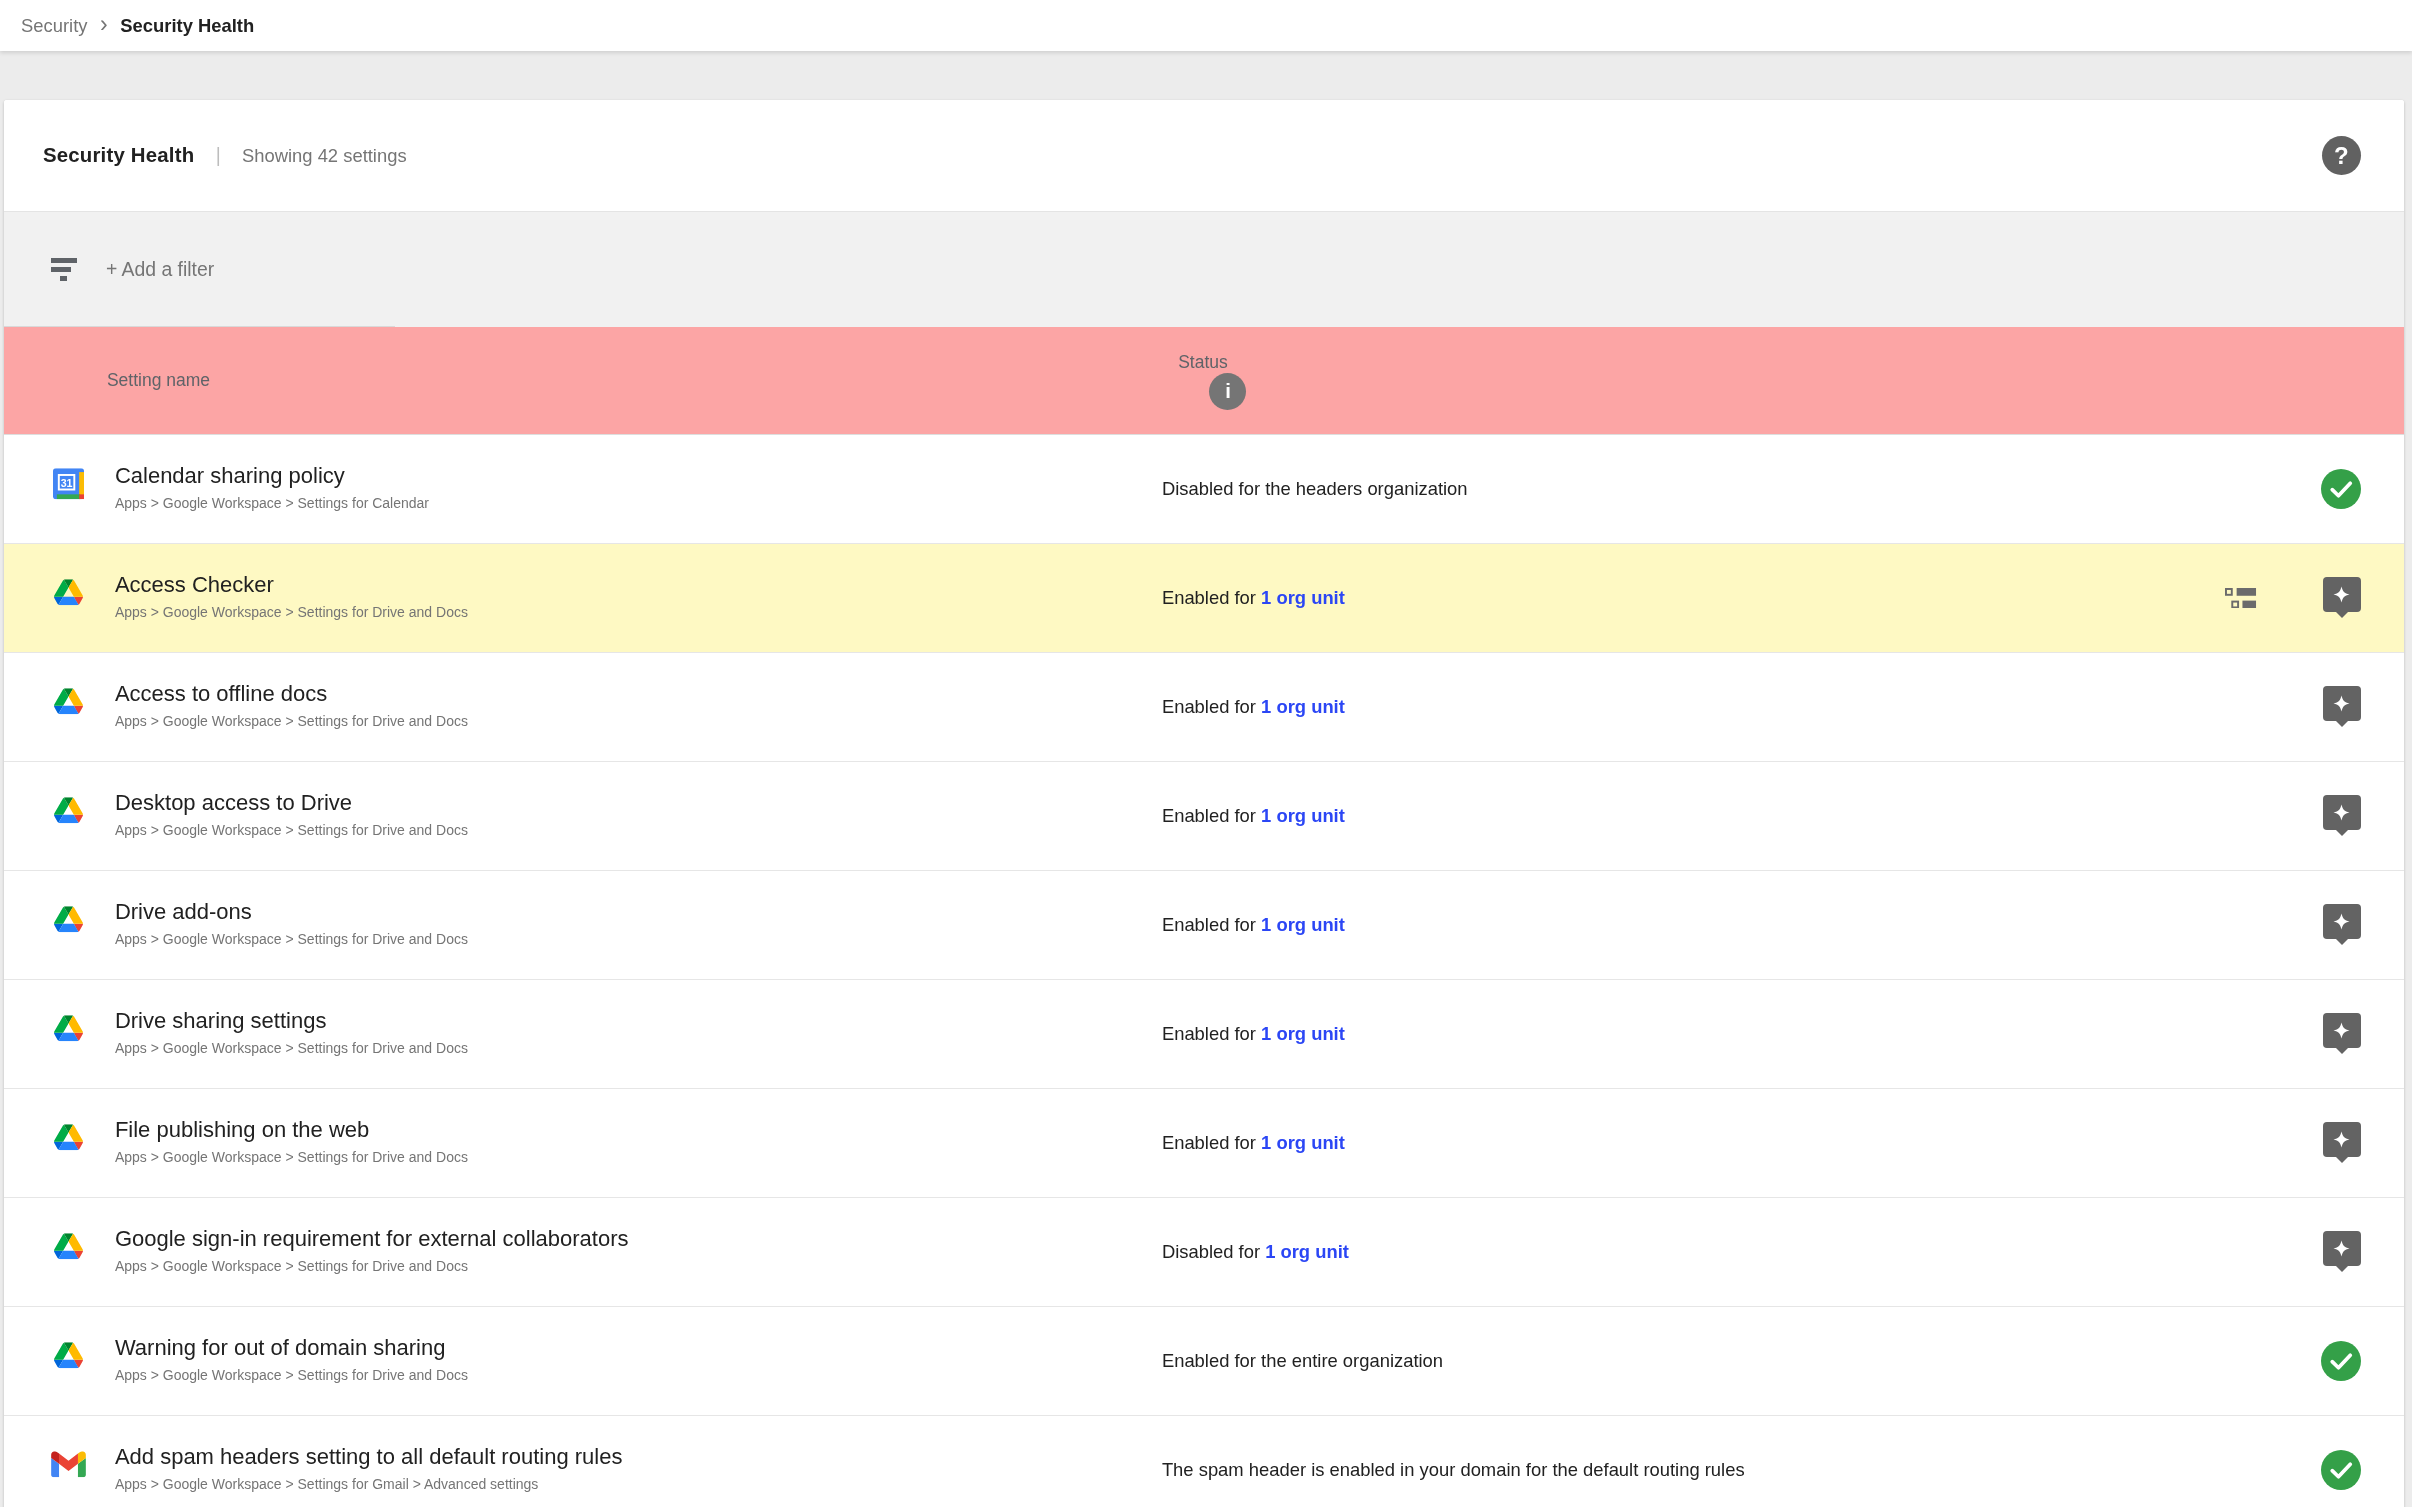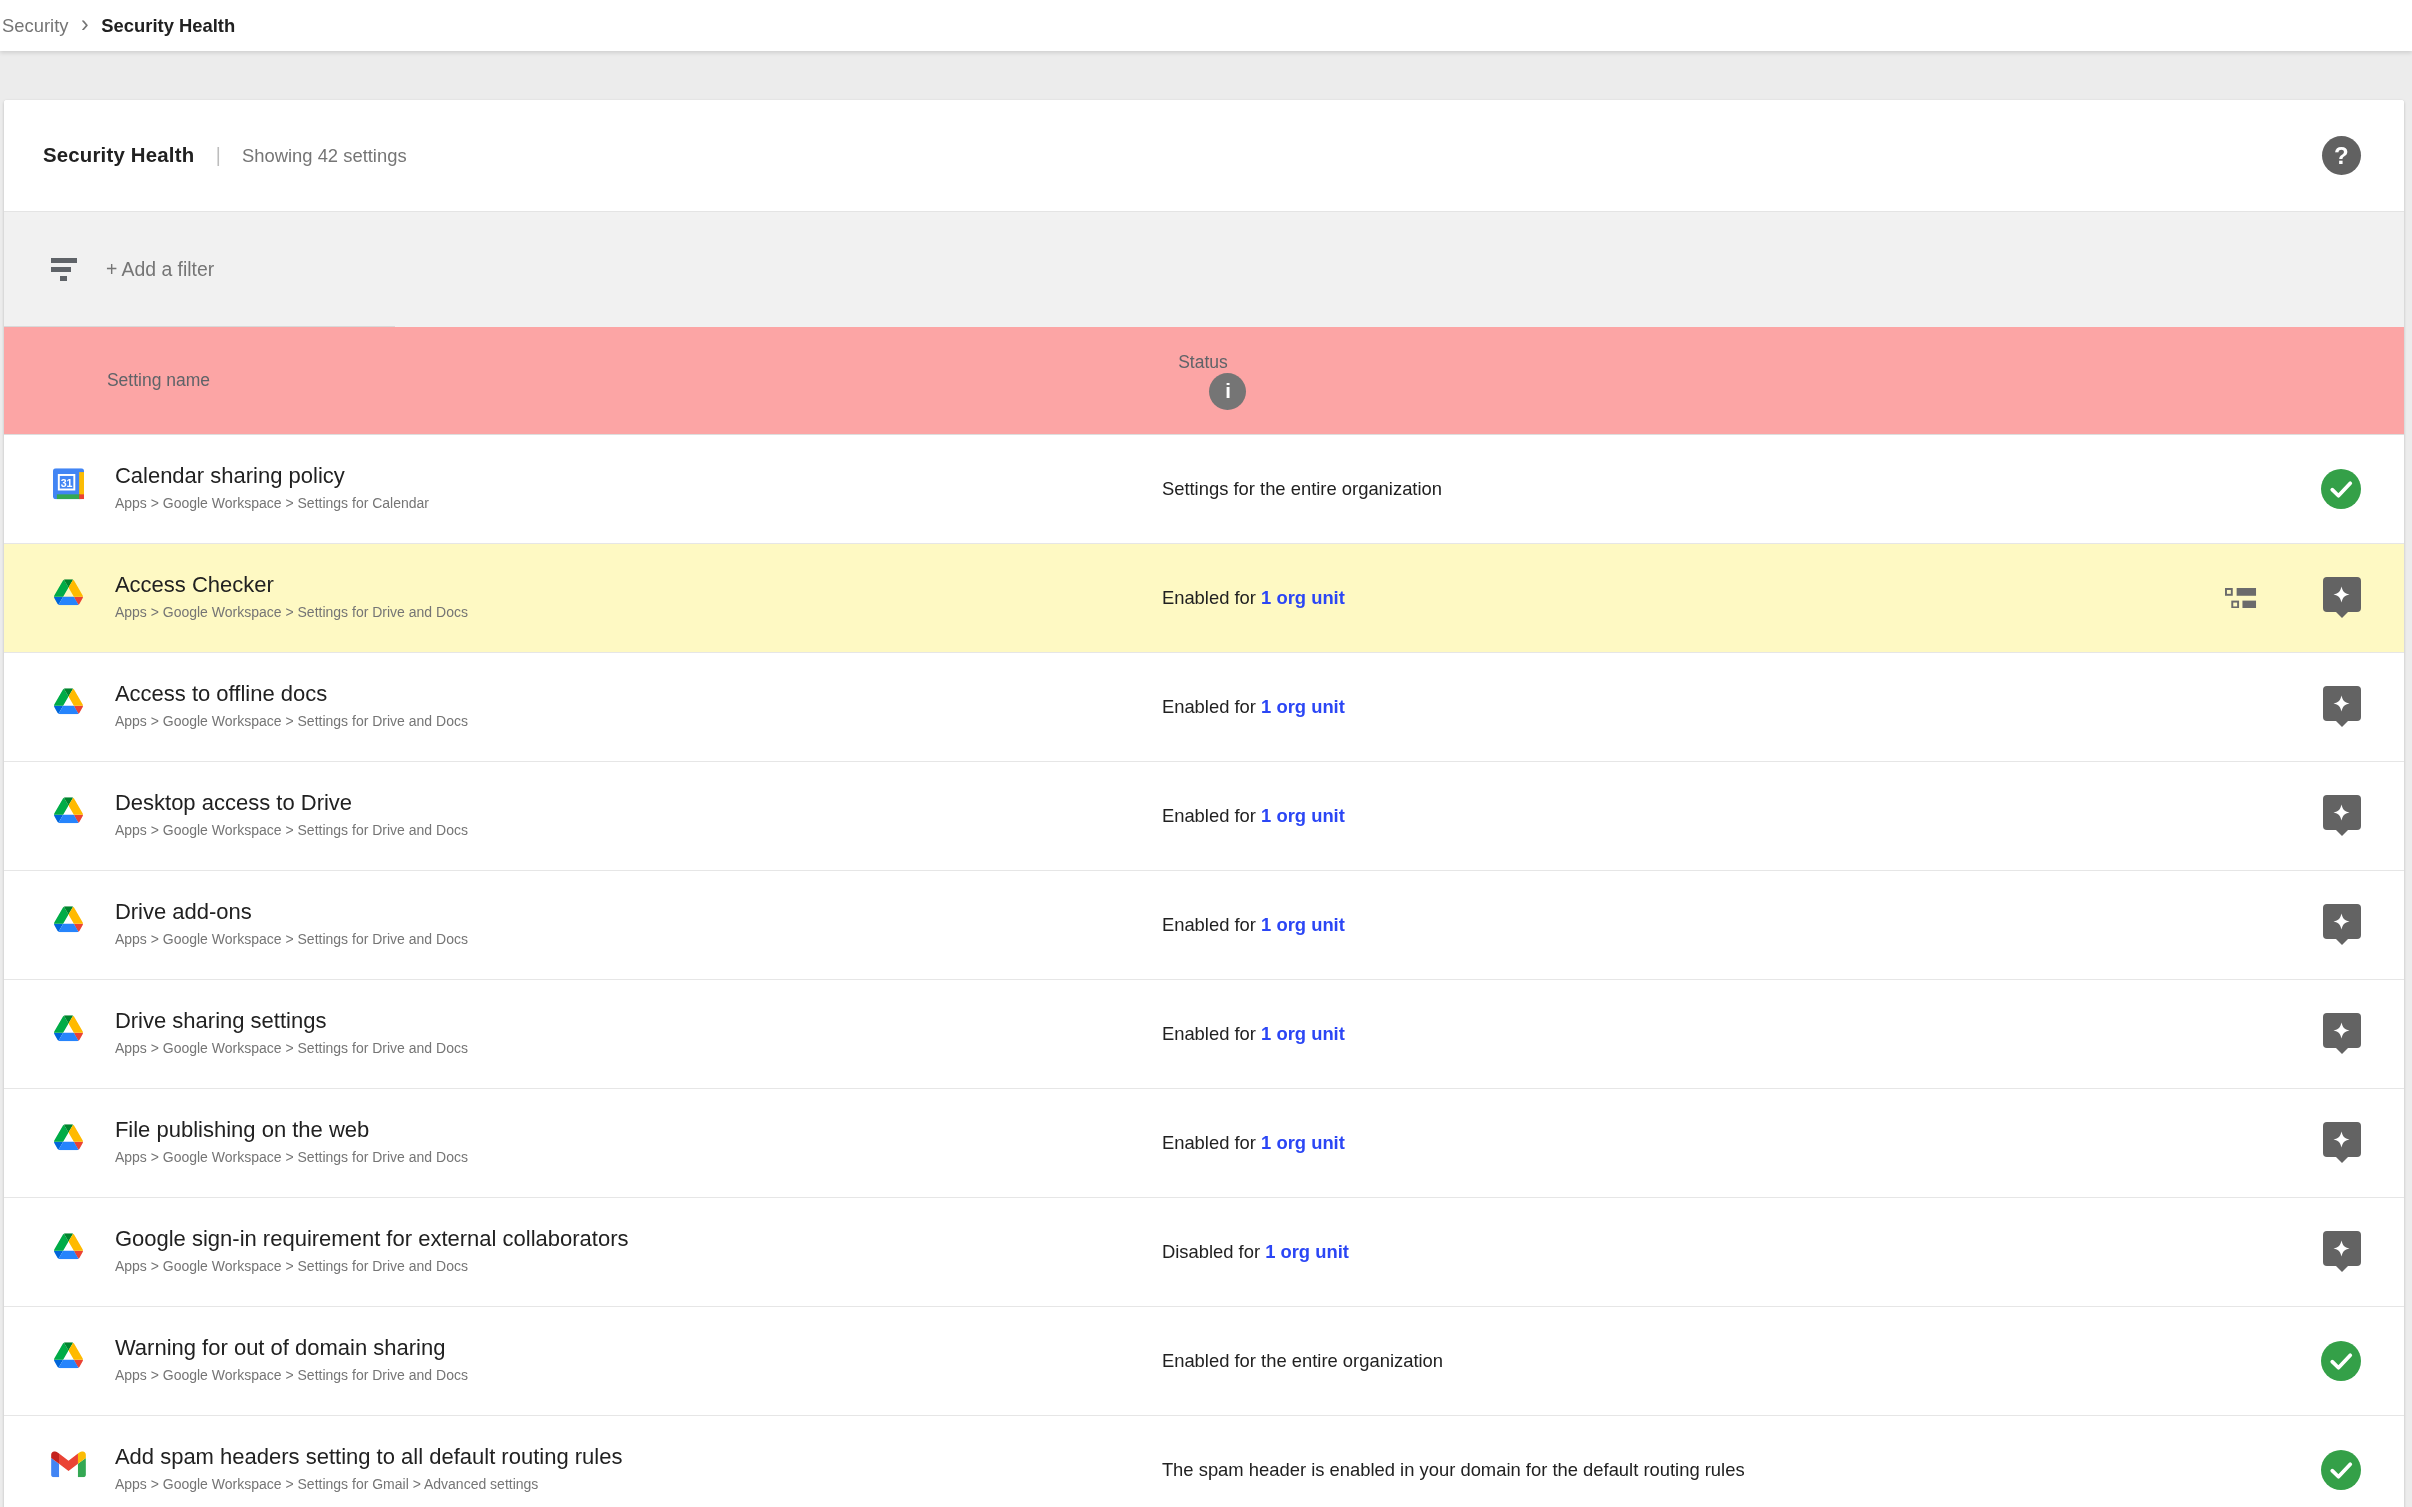--- a/index.html
+++ b/index.html
@@ -6,21 +6,21 @@
   body{
     width:2412px;height:1508px;overflow:hidden;
     background:#ececec;
     font-family:"Liberation Sans","DejaVu Sans",sans-serif;
     color:#212121;
     -webkit-font-smoothing:antialiased;
   }
   
   .breadcrumb{
     height:51px;background:#fff;display:flex;align-items:center;
-    padding-left:2px;position:relative;z-index:3;
+    padding-left:21px;position:relative;z-index:3;
     box-shadow:0 1.9px 3.9px rgba(0,0,0,.12);
     font-size:18.4px;
   }
   .crumb-parent{color:#757575;cursor:pointer;}
   .crumb-sep{color:#757575;font-size:23px;margin:0 12.6px;line-height:1;padding-bottom:2.9px;}
   .crumb-current{color:#212121;font-weight:bold;}
 
   
   .card{
     position:absolute;top:100px;left:3.9px;width:2400px;bottom:-19.4px;
@@ -138,21 +138,21 @@
     <rect x="4" y="27" width="24" height="5" fill="#34a853"></rect>
     <rect x="27" y="27" width="5" height="5" fill="#ea4335"></rect>
     <rect x="6" y="7" width="16" height="15" fill="#4285f4" stroke="#fff" stroke-width="2"></rect>
     <text x="14" y="19.5" fill="#fff" font-size="11" font-weight="bold" text-anchor="middle" font-family="Liberation Sans,DejaVu Sans,sans-serif">31</text>
           </svg>
         </div>
     <div class="name-cell">
       <div class="row-title">Calendar sharing policy</div>
       <div class="row-sub">Apps &gt; Google Workspace &gt; Settings for Calendar</div>
     </div>
-    <div class="status-cell">Settings for the entire organization</div>
+    <div class="status-cell">Disabled for the headers organization</div>
     <div class="action-cell">
           <span>
             <svg class="check-icon" viewBox="0 0 41 41">
     <circle cx="20.5" cy="20.5" r="20.5" fill="#34a048"></circle>
     <path d="M11.5 21.2 l6.4 6.2 L30 14.6" stroke="#fff" stroke-width="3.8" fill="none" stroke-linecap="round" stroke-linejoin="round"></path>
             </svg>
           </span>
         </div>
   </div>
       <div class="row hl">

